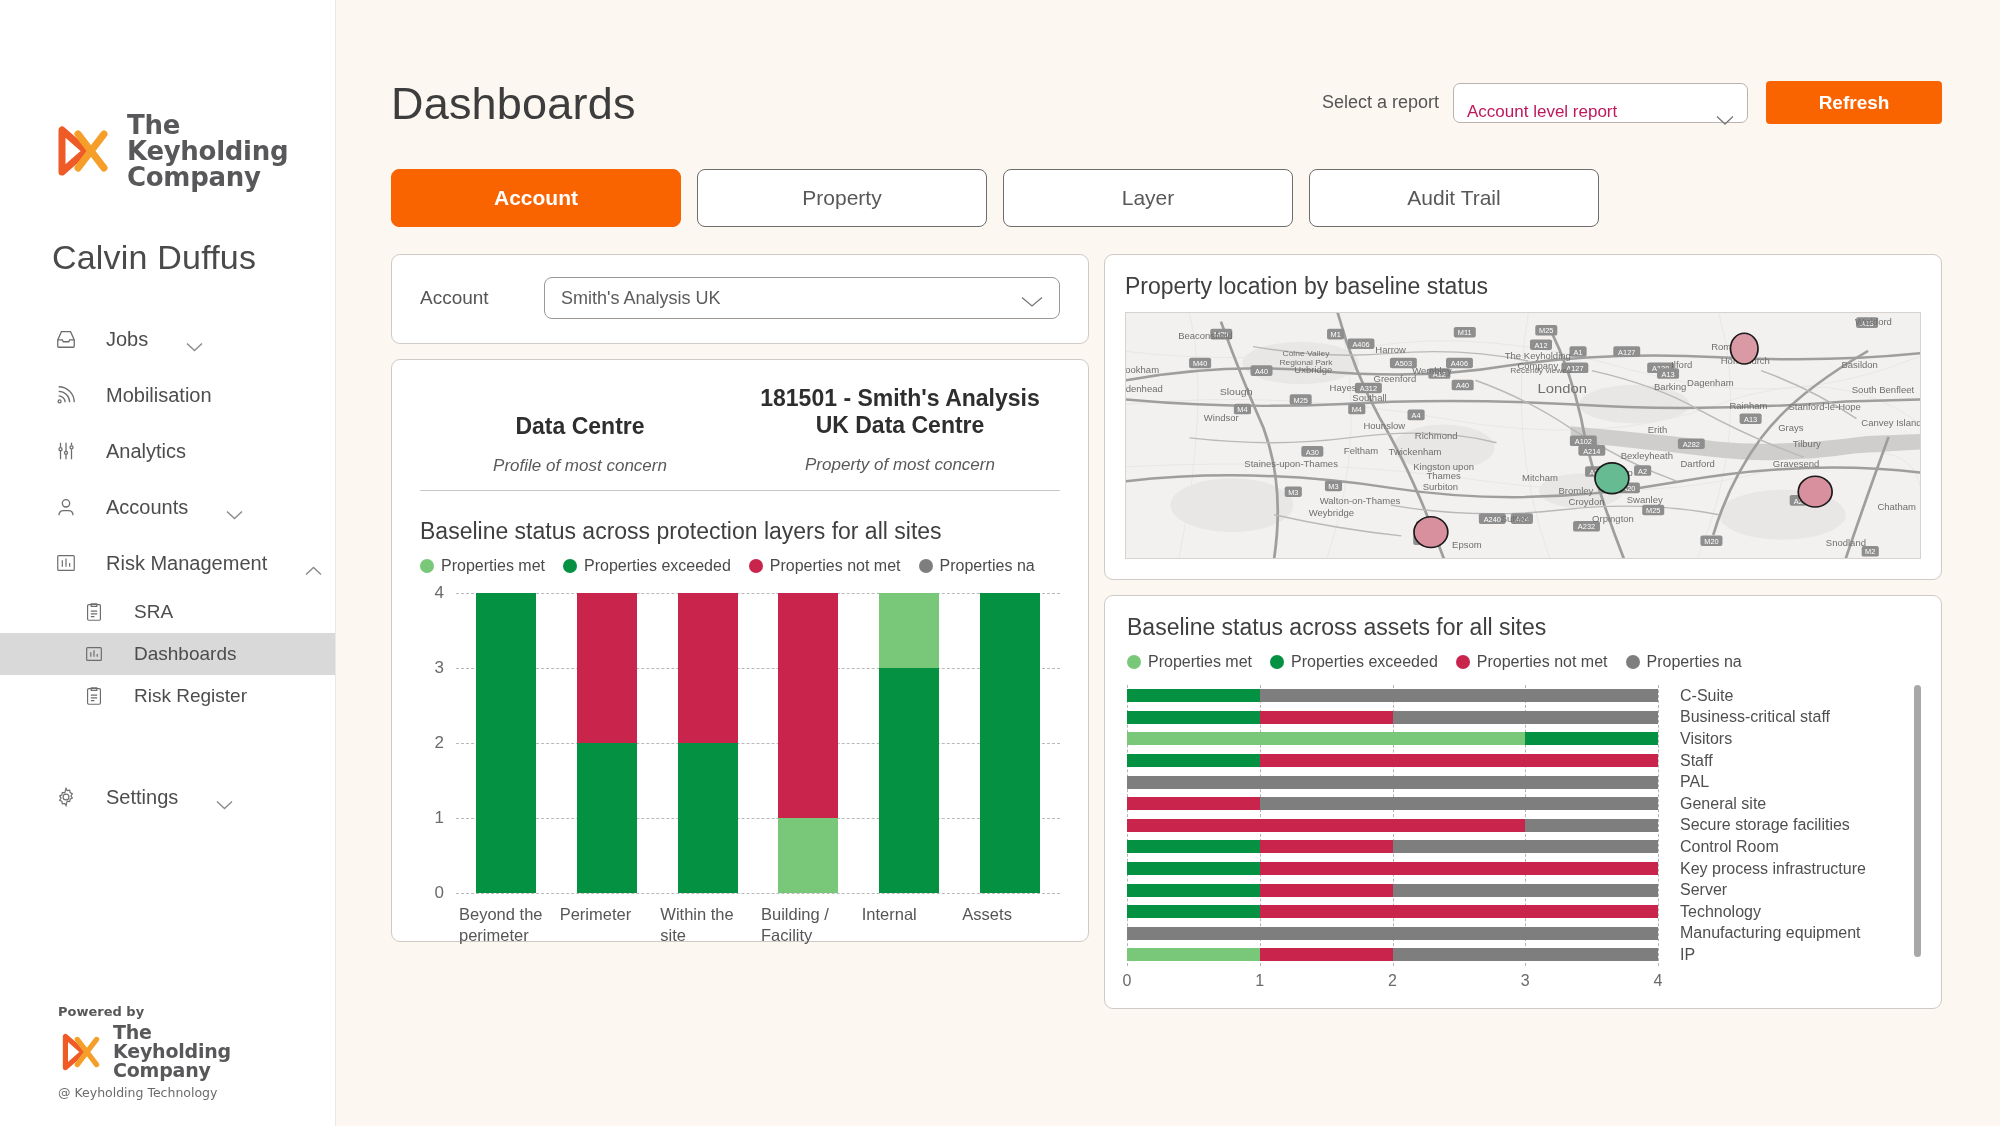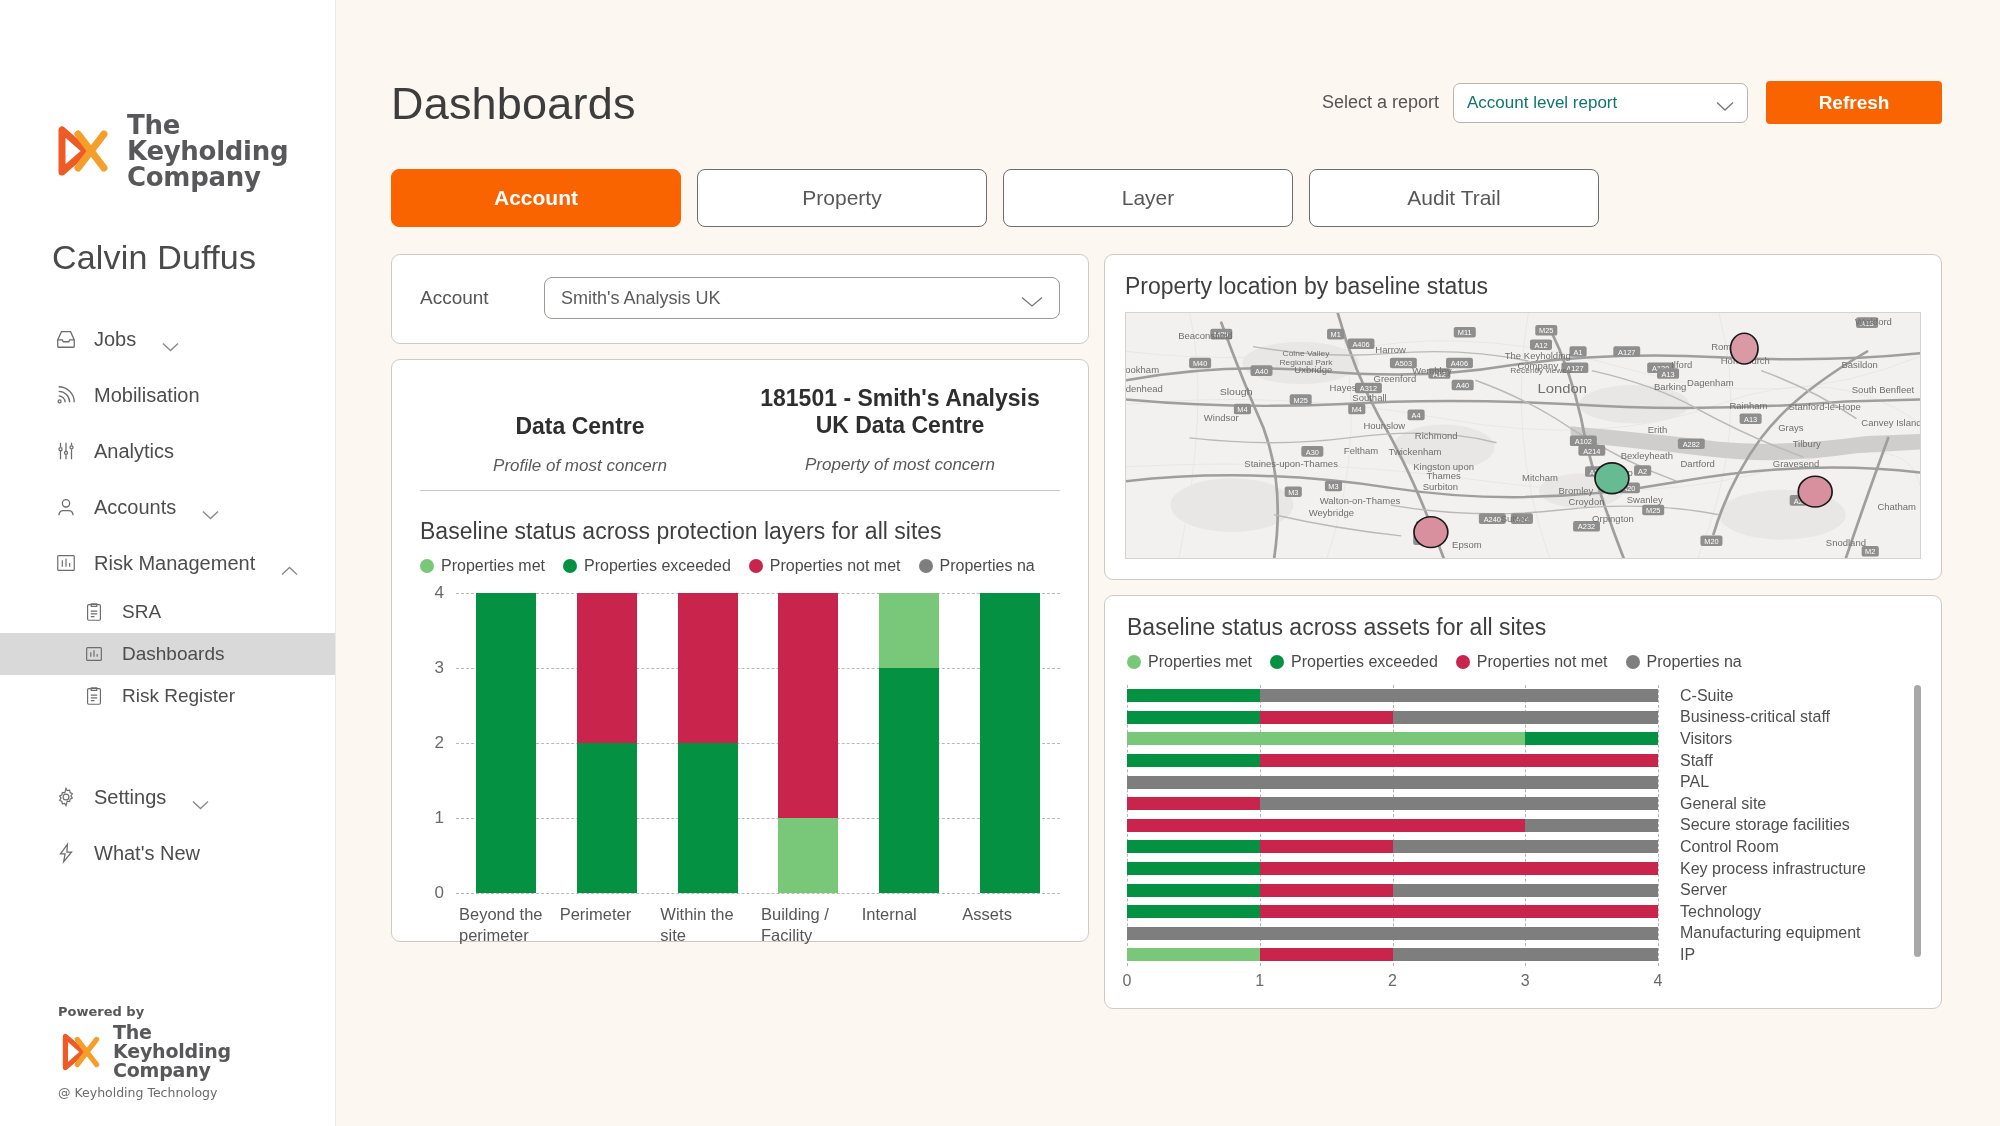--- a/index.html
+++ b/index.html
@@ -25,21 +25,21 @@
     font-family: "DejaVu Sans", sans-serif;
     font-weight: 700; font-size: 26px; line-height: 26px;
     color: #58585a; letter-spacing: -0.3px;
   }
   .user-name {
     padding: 48px 0 0 52px;
     font-size: 34px; font-weight: 400; color: #4a4a4a; letter-spacing: .2px;
   }
   .nav { margin-top: 34px; }
   .nav-item {
-    display: flex; align-items: center; gap: 16px;
+    display: flex; align-items: center; gap: 28px;
     height: 56px; padding-left: 54px; cursor: pointer;
     font-size: 20px; color: #4d4d4d;
   }
   .nav-item.sub { padding-left: 82px; font-size: 19px; height: 42px; }
   .nav-item.active { background: #d9d9d9; }
   .nav-icon { width: 24px; height: 24px; flex: 0 0 24px; display:flex; align-items:center; justify-content:center; }
   .nav-icon svg { width: 22px; height: 22px; }
   .chev { width: 17px; height: 10px; margin-left: 10px; flex: 0 0 17px; }
   .nav-spacer { height: 52px; }
 
@@ -51,22 +51,22 @@
   .copyright { font-size: 12.5px; color: #6b6b6b; margin-top: 5px; font-family:"DejaVu Sans", sans-serif;}
 
   
   .main { flex: 1; position: relative; padding: 0 58px 0 55px; }
   .topbar { display: flex; align-items: flex-end; padding-top: 78px; }
   .page-title { font-size: 45px; font-weight: 400; color: #3d3d3d; letter-spacing: .2px; }
   .topbar-right { margin-left: auto; display: flex; align-items: center; gap: 0; padding-bottom: 6px; }
   .select-label { font-size: 18px; color: #555; margin-right: 14px; }
   .report-select {
     width: 295px; height: 40px; border: 1px solid #b9b4af; border-radius: 7px;
-    background: #fff; display: flex; align-items: center; padding: 0 13px;
-    font-size: 17px; color: #0f766e; cursor: pointer; position: relative;
+    background: #fff; display: flex; align-items: flex-end; padding: 0 13px;
+    font-size: 17px; color: #be185d; cursor: pointer; position: relative;
   }
   .report-select .sel-chev { margin-left: auto; width: 18px; height: 11px; }
   .refresh-btn {
     margin-left: 18px; width: 176px; height: 43px; background: #f96300;
     border: none; border-radius: 4px; color: #fff; font-size: 19px; font-weight: 700;
     cursor: pointer; font-family: "Liberation Sans", sans-serif;
   }
 
   .tabs { display: flex; gap: 16px; margin-top: 39px; }
   .tab {
@@ -286,28 +286,20 @@
             </svg>
         </span>
         <span>Settings</span>
         <span class="chev">
           <svg viewBox="0 0 17 10" fill="none" stroke="#8a8a8a" stroke-width="1.4">
               <path d="M1 1.5 L8.5 8.5 L16 1.5"></path>
             </svg>
         </span>
       </div>
 
-      <div class="nav-item">
-        <span class="nav-icon">
-          <svg viewBox="0 0 24 24" fill="none" stroke="#6d6d6d" stroke-width="1.4">
-              <path d="M13.5 2.5L6 13h5l-1.5 8.5L18 11h-5z"></path>
-            </svg>
-        </span>
-        <span>What's New</span>
-      </div>
     </nav>
 
     <div class="footer-brand">
       <div class="pw-label">Powered by</div>
       <div class="footer-logo-row">
         <span class="footer-logo-mark">
           <svg viewBox="0 0 62 62">
             <path d="M10 10 L10 52 L34 31 Z" fill="none" stroke="#ef5b27" stroke-width="7" stroke-linejoin="round" stroke-linecap="round"></path>
             <path d="M26 14 L52 48" fill="none" stroke="#f59f2a" stroke-width="7" stroke-linecap="round"></path>
             <path d="M52 14 L26 48" fill="none" stroke="#f59f2a" stroke-width="7" stroke-linecap="round"></path>

